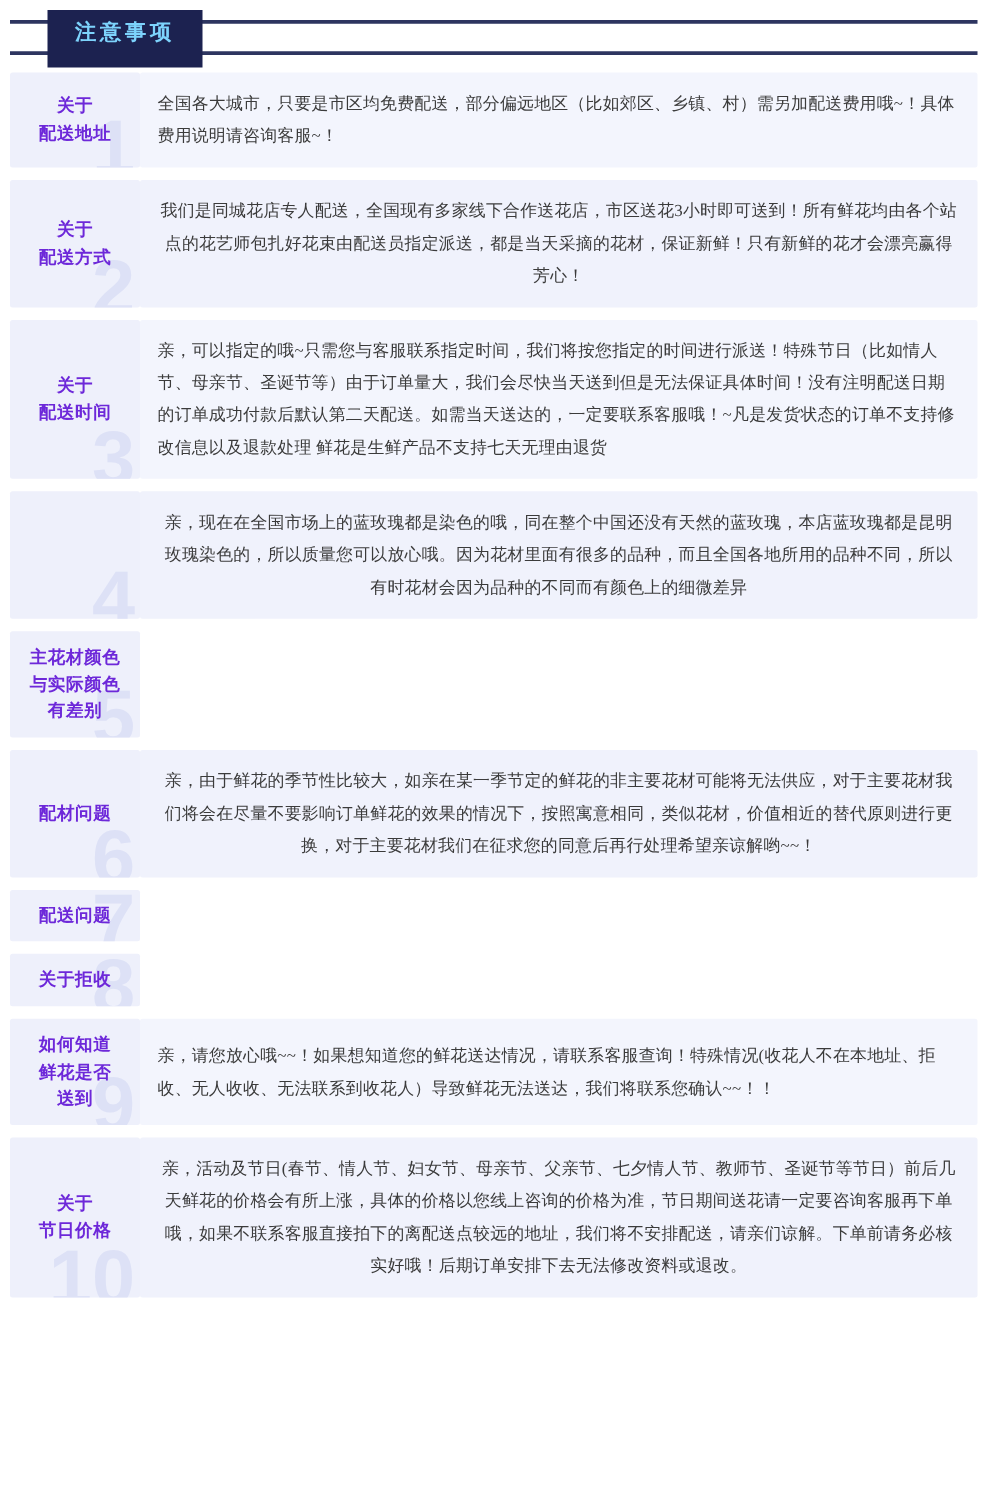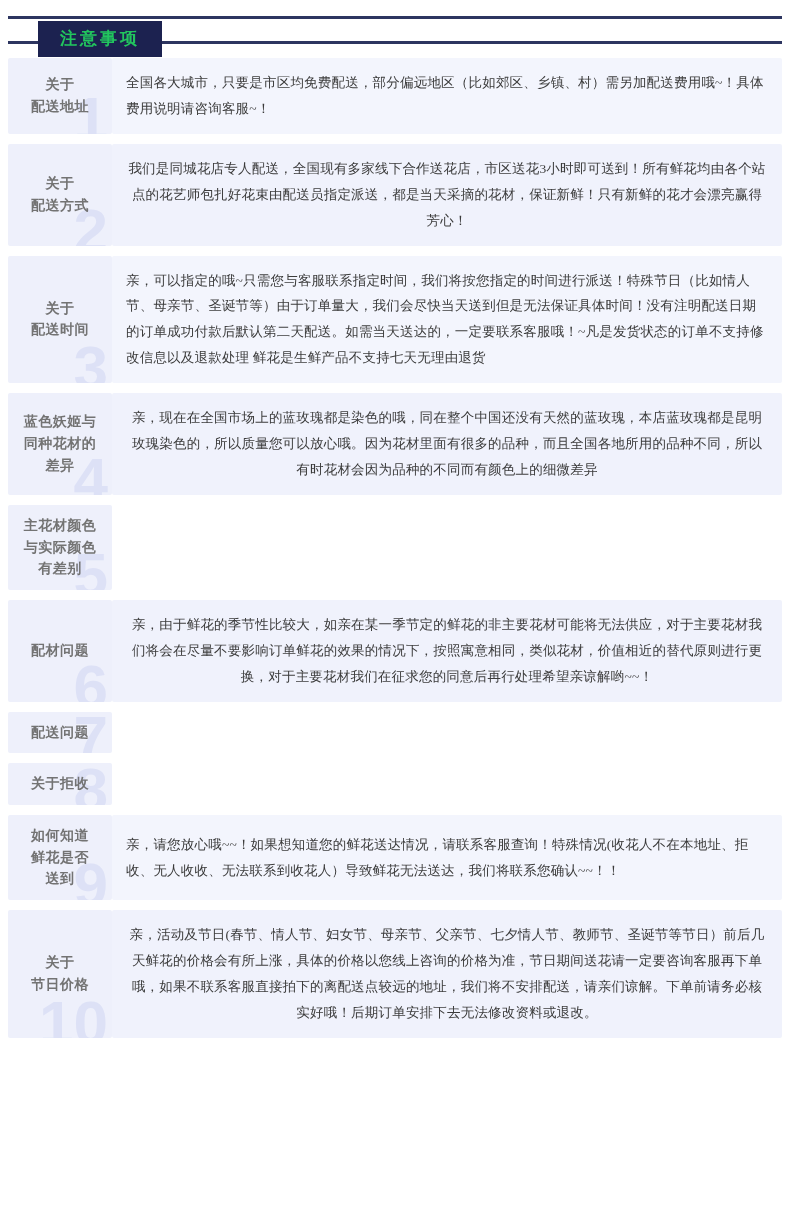--- a/index.html
+++ b/index.html
@@ -33,27 +33,27 @@
     top: 8px;
     height: 3px;
     background: #2d3560;
   }
   .header-rule.bottom {
     top: 33px;
   }
   .header-badge {
     position: absolute;
     left: 30px;
-    top: 13px;
+    top: 0px;
     background: #1c2250;
-    color: #22c55e;
+    color: #7dd3fc;
     font-size: 17px;
     font-weight: bold;
     letter-spacing: 3px;
-    padding: 9px 22px 10px 22px;
+    padding: 9px 22px 20px 22px;
     line-height: 1;
     z-index: 2;
   }
 
   
   .rows {
     padding: 0 8px;
   }
   .row {
     display: flex;
@@ -81,21 +81,21 @@
     font-weight: bold;
     color: #dde1f6;
     line-height: 1;
     font-family: "Liberation Sans", "DejaVu Sans", sans-serif;
     z-index: 0;
     user-select: none;
   }
   .badge-text {
     position: relative;
     z-index: 1;
-    color: #737373;
+    color: #6d28d9;
     font-size: 14px;
     font-weight: bold;
     line-height: 1.55;
     text-align: center;
     letter-spacing: 0.5px;
   }
   .content {
     flex: 1;
     background: #f3f5fd;
     border-radius: 2px;
@@ -149,21 +149,20 @@
           <span class="badge-num">3</span>
           <span class="badge-text"><span>关于</span><br><span>配送时间</span></span>
         </div>
         <div class="content">
           <p>亲，可以指定的哦~只需您与客服联系指定时间，我们将按您指定的时间进行派送！特殊节日（比如情人节、母亲节、圣诞节等）由于订单量大，我们会尽快当天送到但是无法保证具体时间！没有注明配送日期的订单成功付款后默认第二天配送。如需当天送达的，一定要联系客服哦！~凡是发货状态的订单不支持修改信息以及退款处理 鲜花是生鲜产品不支持七天无理由退货</p>
         </div>
       </div>
       <div class="row alt">
         <div class="badge">
           <span class="badge-num">4</span>
-          <span class="badge-text"><span>蓝色妖姬与</span><br><span>同种花材的</span><br><span>差异</span></span>
         </div>
         <div class="content">
           <p>亲，现在在全国市场上的蓝玫瑰都是染色的哦，同在整个中国还没有天然的蓝玫瑰，本店蓝玫瑰都是昆明玫瑰染色的，所以质量您可以放心哦。因为花材里面有很多的品种，而且全国各地所用的品种不同，所以有时花材会因为品种的不同而有颜色上的细微差异</p>
         </div>
       </div>
       <div class="row">
         <div class="badge">
           <span class="badge-num">5</span>
           <span class="badge-text"><span>主花材颜色</span><br><span>与实际颜色</span><br><span>有差别</span></span>
         </div>

